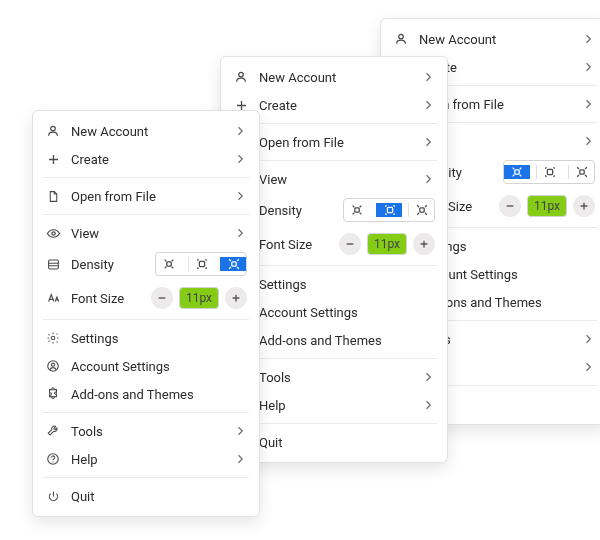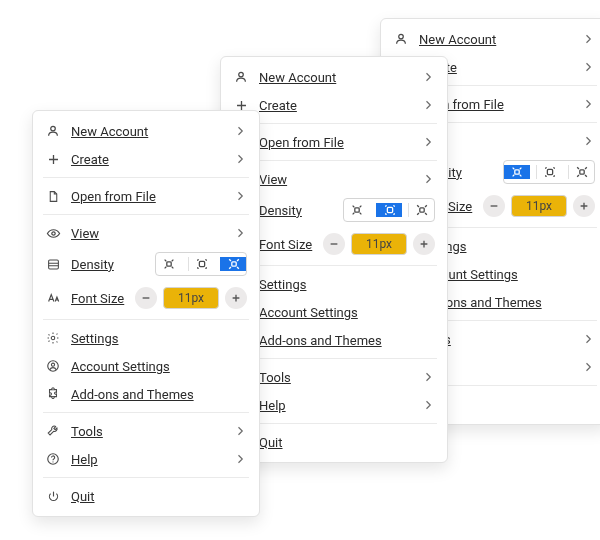--- a/index.html
+++ b/index.html
@@ -37,21 +37,21 @@
     color: #2b2b2b;
     cursor: default;
   }
   .row .icon {
     width: 16px; height: 16px;
     display: inline-flex;
     align-items: center;
     justify-content: center;
     color: #4a4a4a;
   }
-  .row .lbl { flex: 1; text-decoration: underline; }
+  .row .lbl { flex: 1; }
   .row .chev {
     width: 14px; height: 14px;
     display: inline-flex;
     align-items: center;
     justify-content: center;
     color: #6b6b6b;
   }
   .row.control { height: 34px; }
   .group-right {
     display: flex;
@@ -99,24 +99,24 @@
     line-height: 1;
   }
   .sizebox {
     min-width: 40px;
     height: 22px;
     border: 1px solid #d4d4d4;
     border-radius: 4px;
     display: inline-flex;
     align-items: center;
     justify-content: center;
-    padding: 0 14px;
+    padding: 0 6px;
     font-size: 12px;
     color: #444;
-    background: #eab308;
+    background: #84cc16;
   }
   
   .m2 { z-index: 2; }
   .m1 { z-index: 3; }
   .m0 { z-index: 4; }
 </style>
 </head>
 <body>
 
 <div class="menu m2" style="left: 380px; top: 18px;">

